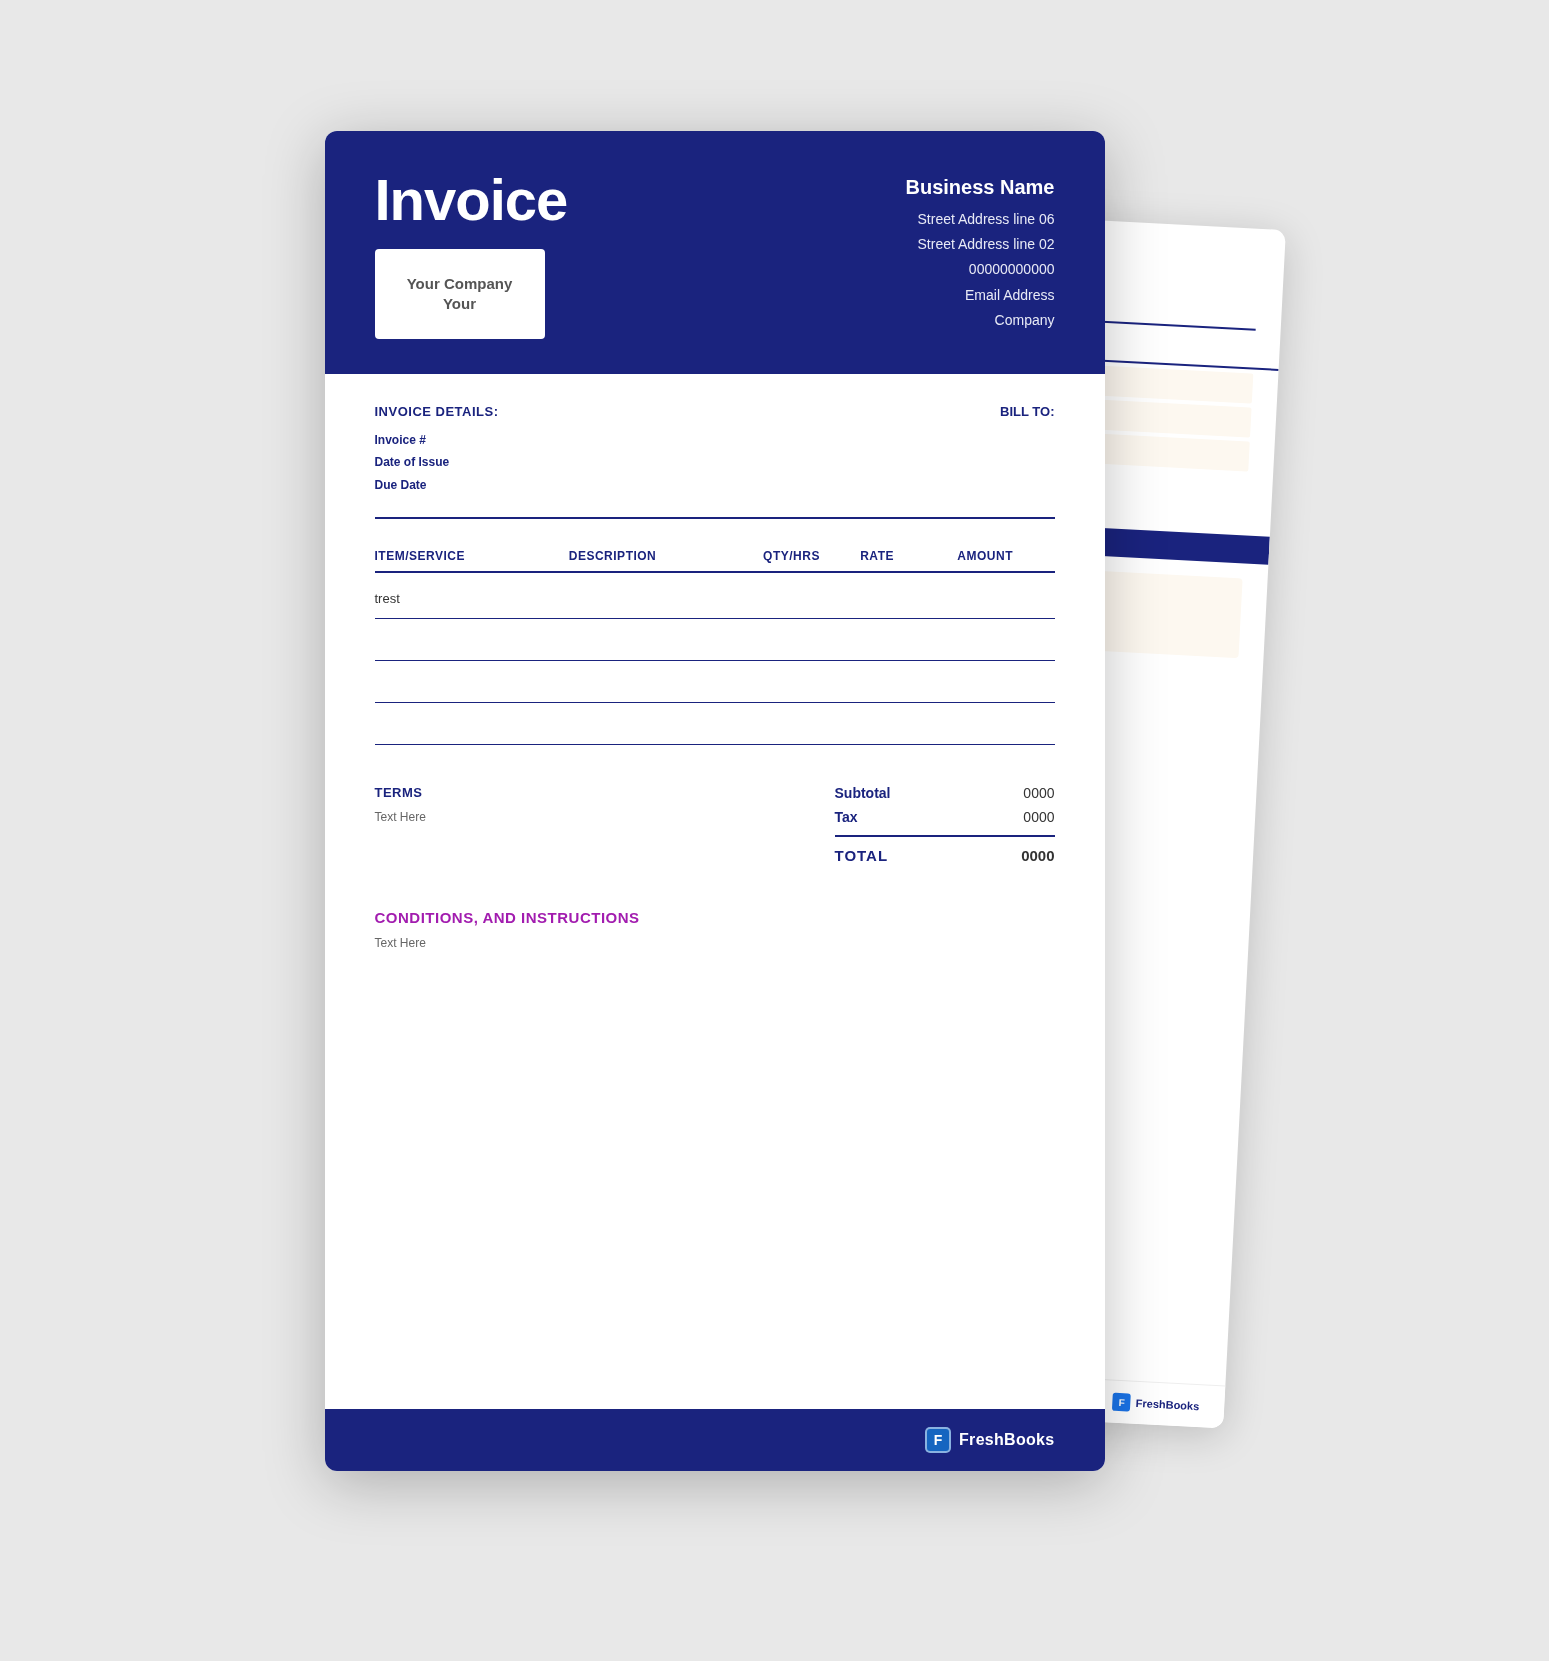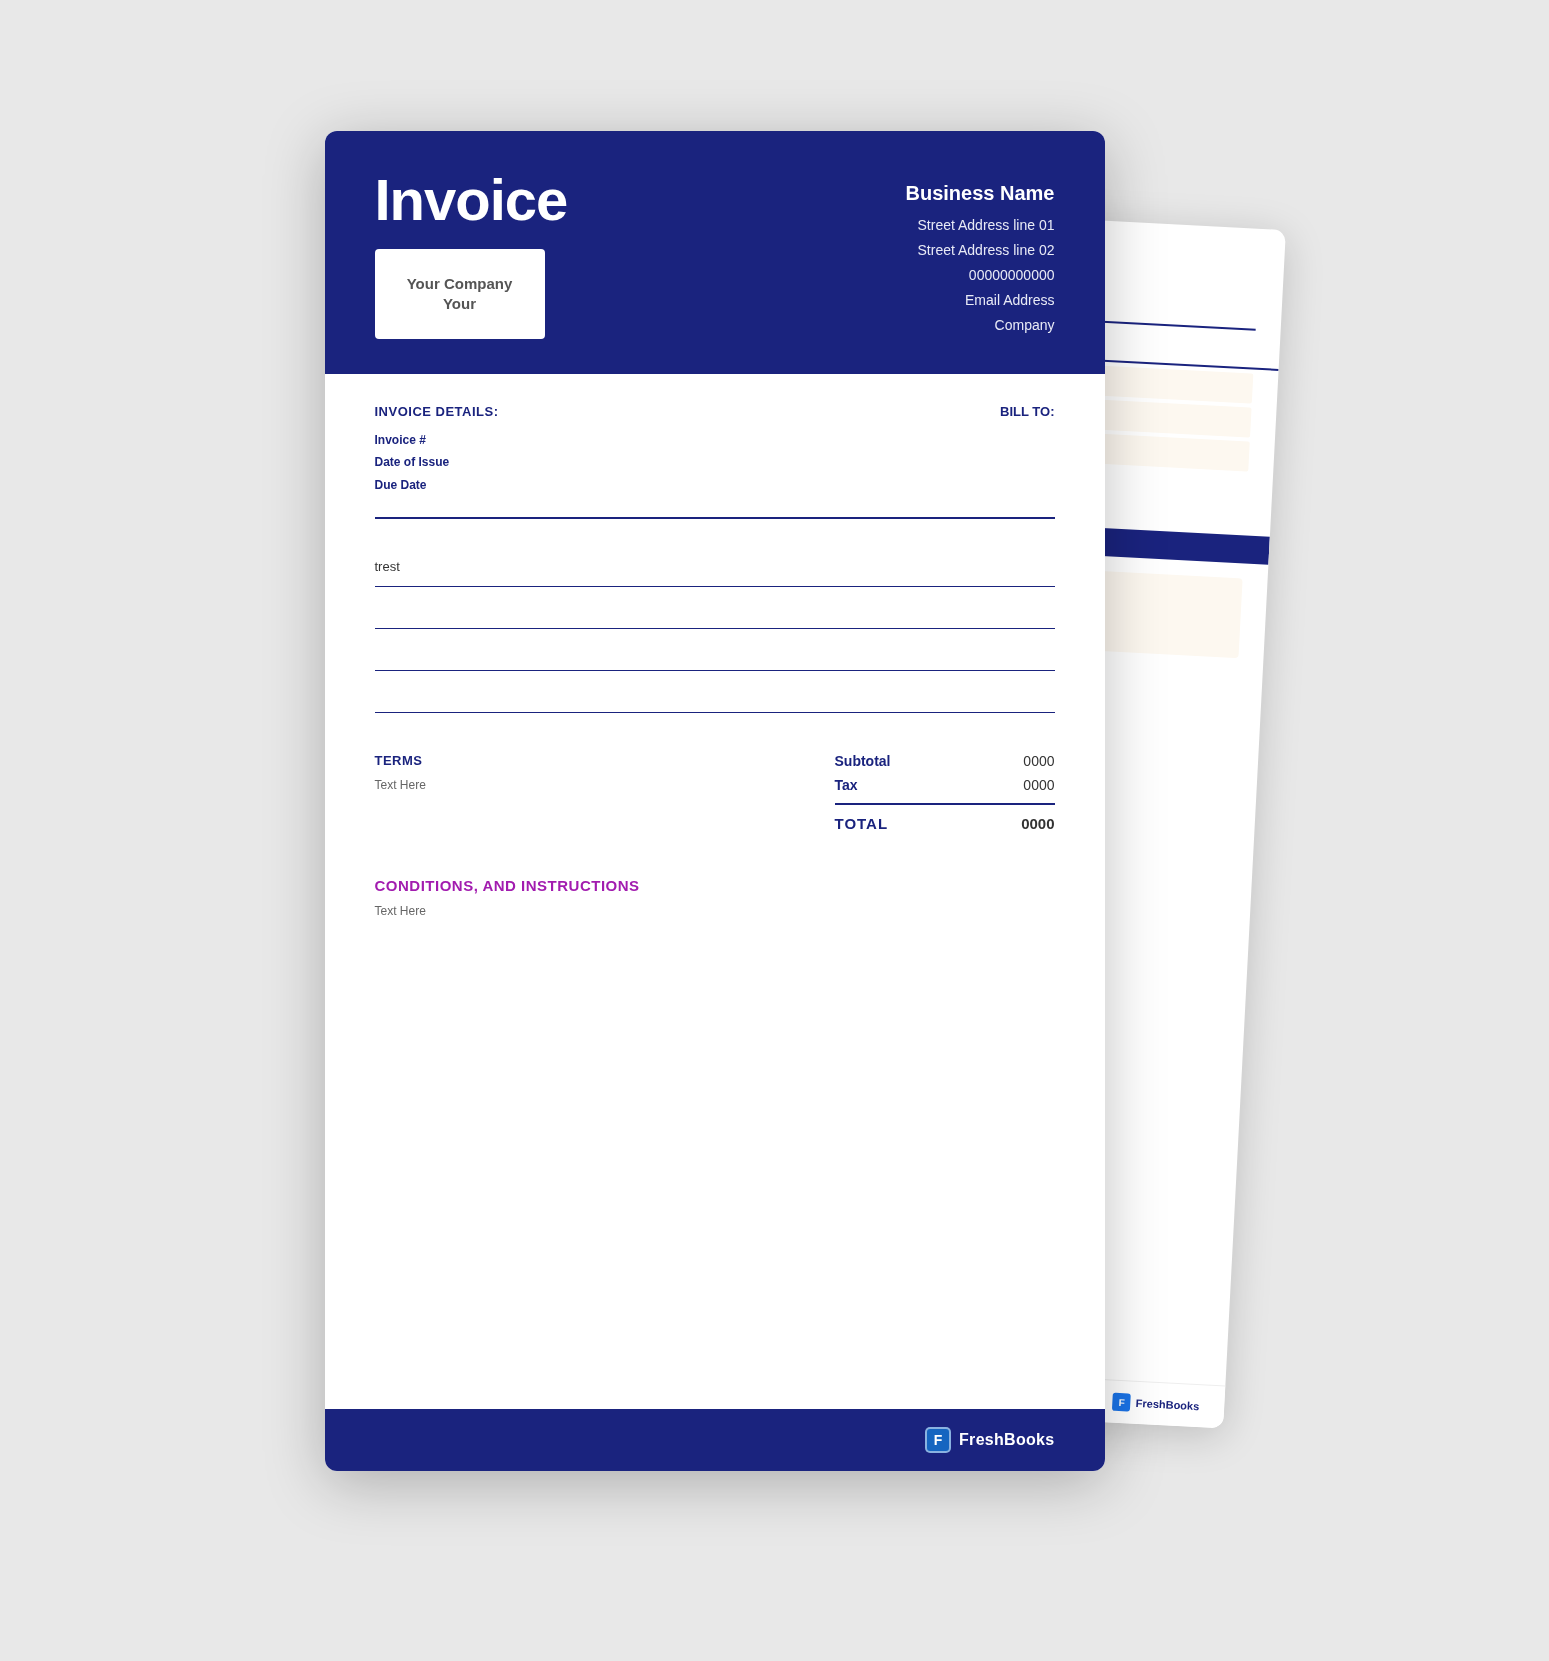--- a/index.html
+++ b/index.html
@@ -167,21 +167,21 @@
       box-shadow: 0 12px 60px rgba(0,0,0,0.25);
       overflow: hidden;
     }
 
     
     .front-header {
       background: #1a237e;
       padding: 40px 50px 35px 50px;
       display: flex;
       justify-content: space-between;
-      align-items: flex-end;
+      align-items: center;
       min-height: 200px;
     }
 
     .front-header-left {
       display: flex;
       flex-direction: column;
       gap: 20px;
     }
 
     .invoice-title {
@@ -501,21 +501,21 @@
         <div class="logo-box">
           <div class="logo-text">
             <span>Your Company</span><br>
             <span>Your</span>
           </div>
         </div>
       </div>
 
       <div class="front-header-right">
         <div class="business-name">Business Name</div>
-        <div class="address-line">Street Address line 01</div>
+        <div class="address-line">Street Address line 06</div>
         <div class="address-line">Street Address line 02</div>
         <div class="address-line">00000000000</div>
         <div class="address-line">Email Address</div>
         <div class="address-line">Company</div>
       </div>
     </div>
 
     <div class="front-body">
 
       <div class="details-section">
@@ -524,20 +524,27 @@
           <div class="detail-item">Invoice #</div>
           <div class="detail-item">Date of Issue</div>
           <div class="detail-item">Due Date</div>
         </div>
         <div class="details-right">
           <div class="bill-to-label">BILL TO:</div>
         </div>
       </div>
 
       <div class="table-section">
+        <div class="table-header">
+          <div class="th-cell">ITEM/SERVICE</div>
+          <div class="th-cell">DESCRIPTION</div>
+          <div class="th-cell">QTY/HRS</div>
+          <div class="th-cell">RATE</div>
+          <div class="th-cell">AMOUNT</div>
+        </div>
 
         <div class="table-row filled">
           <div class="td-cell">trest</div>
           <div class="td-cell"></div>
           <div class="td-cell"></div>
           <div class="td-cell"></div>
           <div class="td-cell"></div>
         </div>
 
         <div class="table-empty-row"></div>

